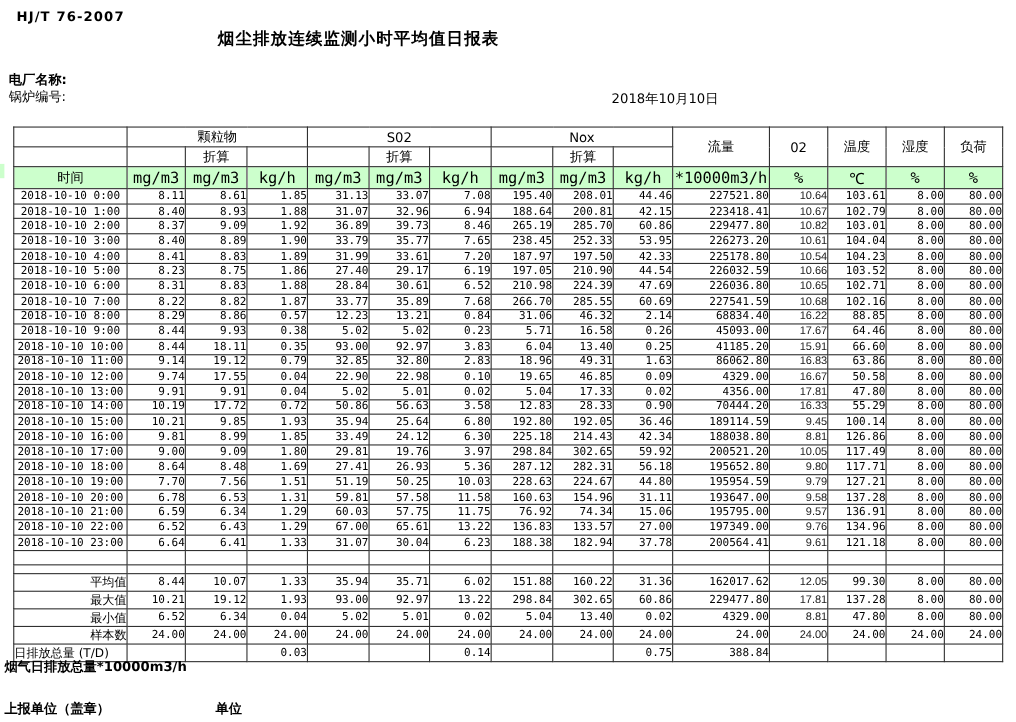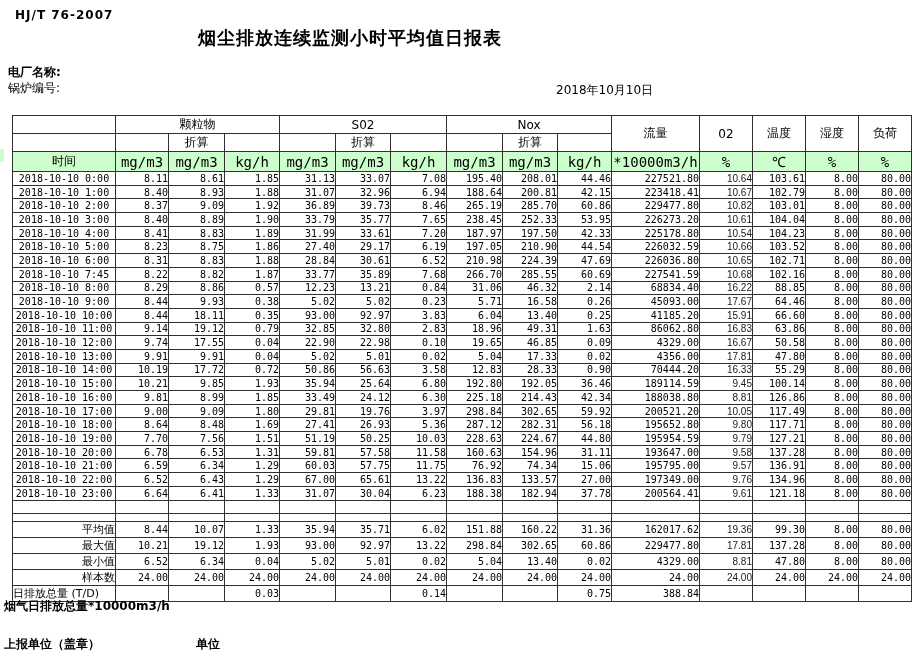--- a/index.html
+++ b/index.html
@@ -2,21 +2,21 @@
 <html><head>
 <meta charset="utf-8">
 <style>
   html,body { margin:0; padding:0; }
   body {
     width:924px; height:656px; background:#ffffff; position:relative;
     font-family:"DejaVu Sans", sans-serif; color:#000;
   }
   .abs { position:absolute; }
   #standard  { left:15px;  top:8px;  font-size:12px; font-weight:bold; letter-spacing:1px; }
-  #title     { left:198px; top:26px; font-size:18px; font-weight:bold; letter-spacing:1px; }
+  #title     { left:198px; top:26px; font-size:15px; font-weight:bold; letter-spacing:1px; }
   #plant     { left:8px;   top:64px; font-size:12px; font-weight:bold; }
   #boiler    { left:8px;   top:80px; font-size:12px; font-weight:normal; }
   #date      { left:556px; top:82px; font-size:12px; }
   #green-strip { left:0; top:149px; width:4px; height:13px; background:#ccffcc; }
 
   #report-table {
     position:absolute; left:12px; top:115px;
     border-collapse:collapse; table-layout:fixed;
   }
   #report-table td, #report-table th {
@@ -233,21 +233,21 @@
         <td class="num-cell">210.98</td>
         <td class="num-cell">224.39</td>
         <td class="num-cell">47.69</td>
         <td class="num-cell flow">226036.80</td>
         <td class="num-cell o2">10.65</td>
         <td class="num-cell">102.71</td>
         <td class="num-cell">8.00</td>
         <td class="num-cell">80.00</td>
       </tr>
       <tr class="data-row">
-        <td class="time-cell">2018-10-10  7:45</td>
+        <td class="time-cell">2018-10-10  7:00</td>
         <td class="num-cell">8.22</td>
         <td class="num-cell">8.82</td>
         <td class="num-cell">1.87</td>
         <td class="num-cell">33.77</td>
         <td class="num-cell">35.89</td>
         <td class="num-cell">7.68</td>
         <td class="num-cell">266.70</td>
         <td class="num-cell">285.55</td>
         <td class="num-cell">60.69</td>
         <td class="num-cell flow">227541.59</td>
@@ -567,21 +567,21 @@
         <td class="num-cell">8.44</td>
         <td class="num-cell">10.07</td>
         <td class="num-cell">1.33</td>
         <td class="num-cell">35.94</td>
         <td class="num-cell">35.71</td>
         <td class="num-cell">6.02</td>
         <td class="num-cell">151.88</td>
         <td class="num-cell">160.22</td>
         <td class="num-cell">31.36</td>
         <td class="num-cell flow">162017.62</td>
-        <td class="num-cell o2">19.36</td>
+        <td class="num-cell o2">12.05</td>
         <td class="num-cell">99.30</td>
         <td class="num-cell">8.00</td>
         <td class="num-cell">80.00</td>
       </tr>
       <tr class="sum-row">
         <td class="sum-label">最大值</td>
         <td class="num-cell">10.21</td>
         <td class="num-cell">19.12</td>
         <td class="num-cell">1.93</td>
         <td class="num-cell">93.00</td>

